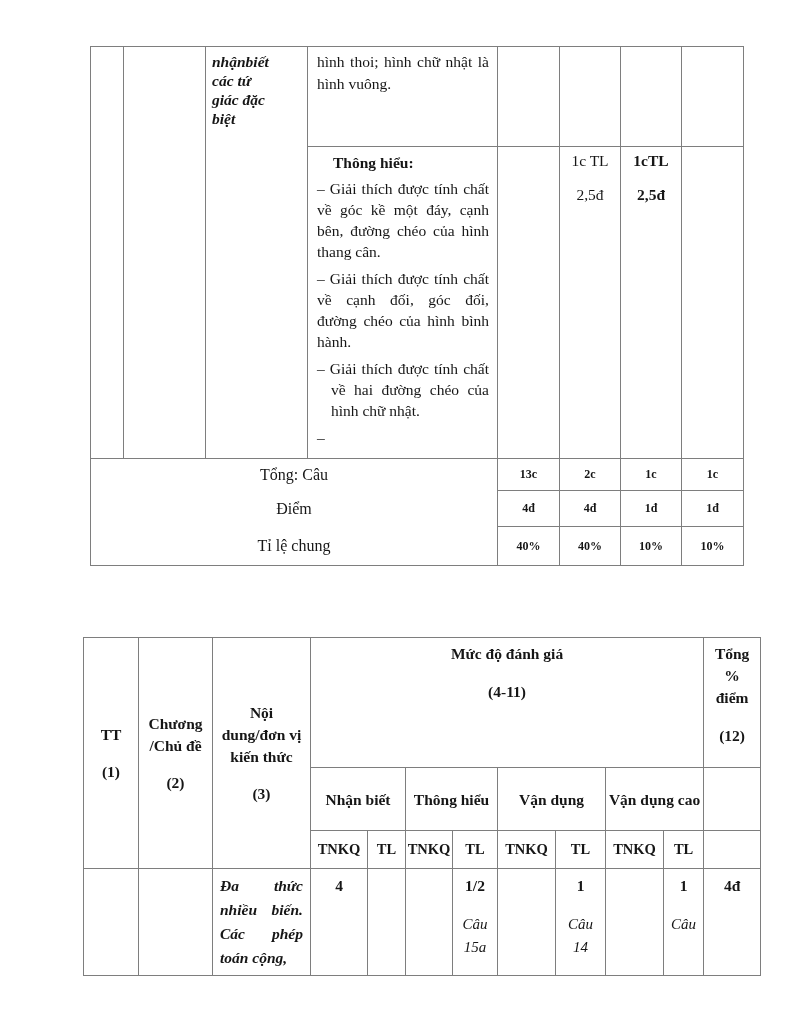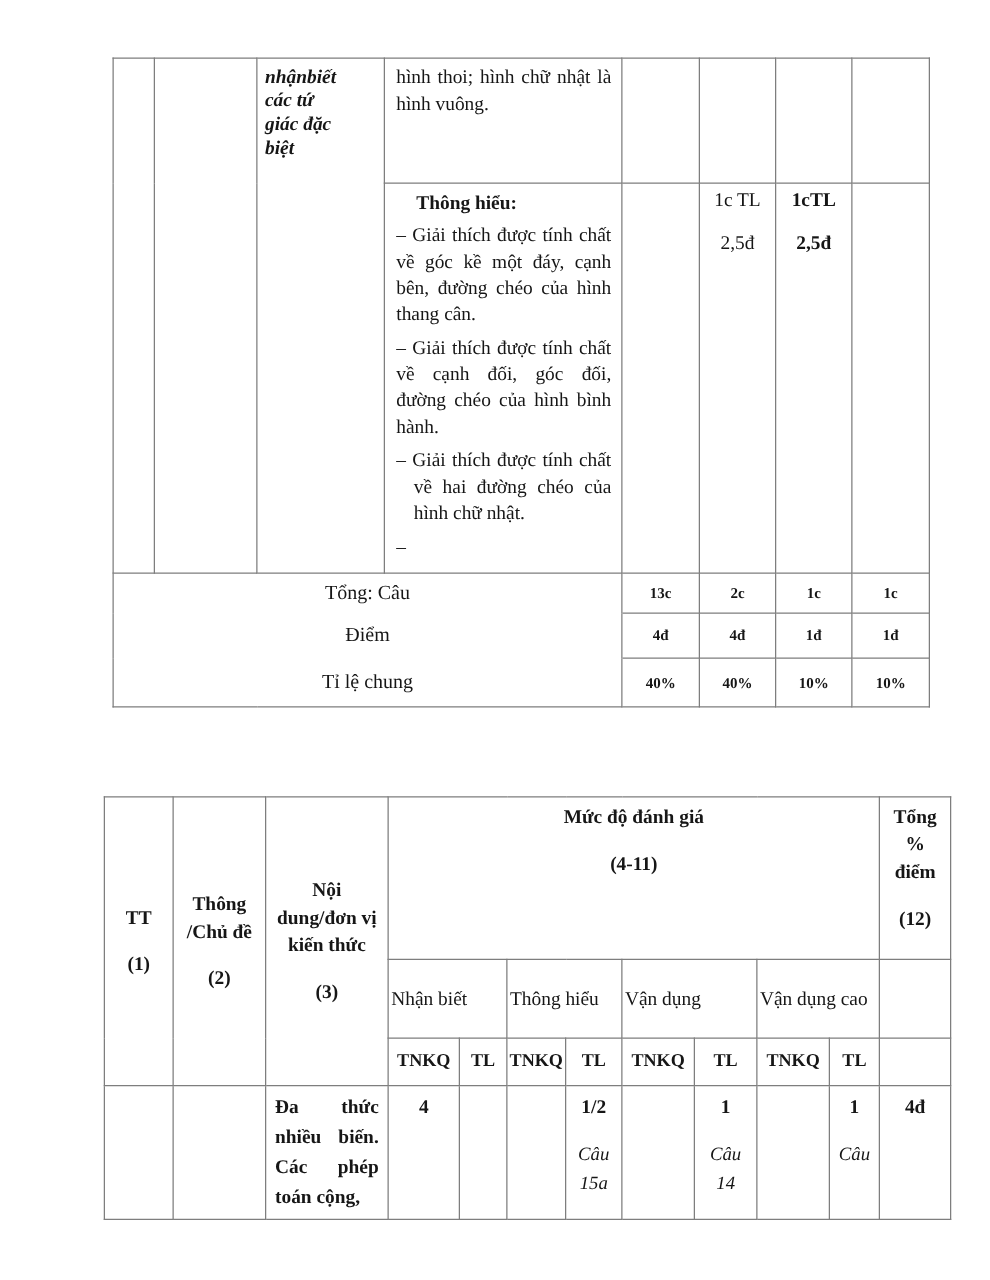--- a/index.html
+++ b/index.html
@@ -52,25 +52,25 @@
   .t2 { left:83px; top:637px; width:677px; }
 
   .hcell {
     text-align:center; vertical-align:middle; font-weight:bold; font-size:15.5px;
     line-height:22px; padding:2px;
   }
   .hcell .hdr-label { white-space:pre-line; }
   .hcell .hdr-num { margin-top:15px; font-weight:bold; }
   .hcell.topalign { vertical-align:top; padding-top:5px; }
   .hcell.topalign .hdr-num { margin-top:16px; }
-  .level-cell { text-align:left; vertical-align:middle; font-weight:normal; font-size:15.5px; line-height:21px; padding:2px; }
+  .level-cell { text-align:center; vertical-align:middle; font-weight:bold; font-size:15.5px; line-height:21px; padding:2px; }
   .type-cell { text-align:center; vertical-align:middle; font-weight:bold; font-size:14.5px; padding:1px 0; }
 
   .data-noidung {
-    font-weight:bold; text-align:justify;
+    font-weight:bold; font-style:italic; text-align:justify;
     padding:5px 7px; line-height:24px;
   }
   .data-cell { text-align:center; padding-top:6px; line-height:22px; }
   .data-cell .val { font-weight:bold; }
   .data-cell .cap { font-style:italic; font-size:15px; margin-top:16px; line-height:23px; white-space:pre-line;font-family:Liberation Serif, serif; }
 </style>
 </head>
 <body>
 
 <div class="page">
@@ -165,21 +165,21 @@
         <col style="width:40px">
       <col style="width:57px">
     </colgroup>
     <tbody>
         <tr style="height:130px">
       <td rowspan="3" class="hcell">
         <div class="hdr-label">TT</div>
         <div class="hdr-num">(1)</div>
       </td>
       <td rowspan="3" class="hcell">
-        <div class="hdr-label">Thông
+        <div class="hdr-label">Chương
 /Chủ đề</div>
         <div class="hdr-num">(2)</div>
       </td>
       <td rowspan="3" class="hcell">
         <div class="hdr-label">Nội
 dung/đơn vị
 kiến thức</div>
         <div class="hdr-num">(3)</div>
       </td>
       <td colspan="8" class="hcell topalign">

